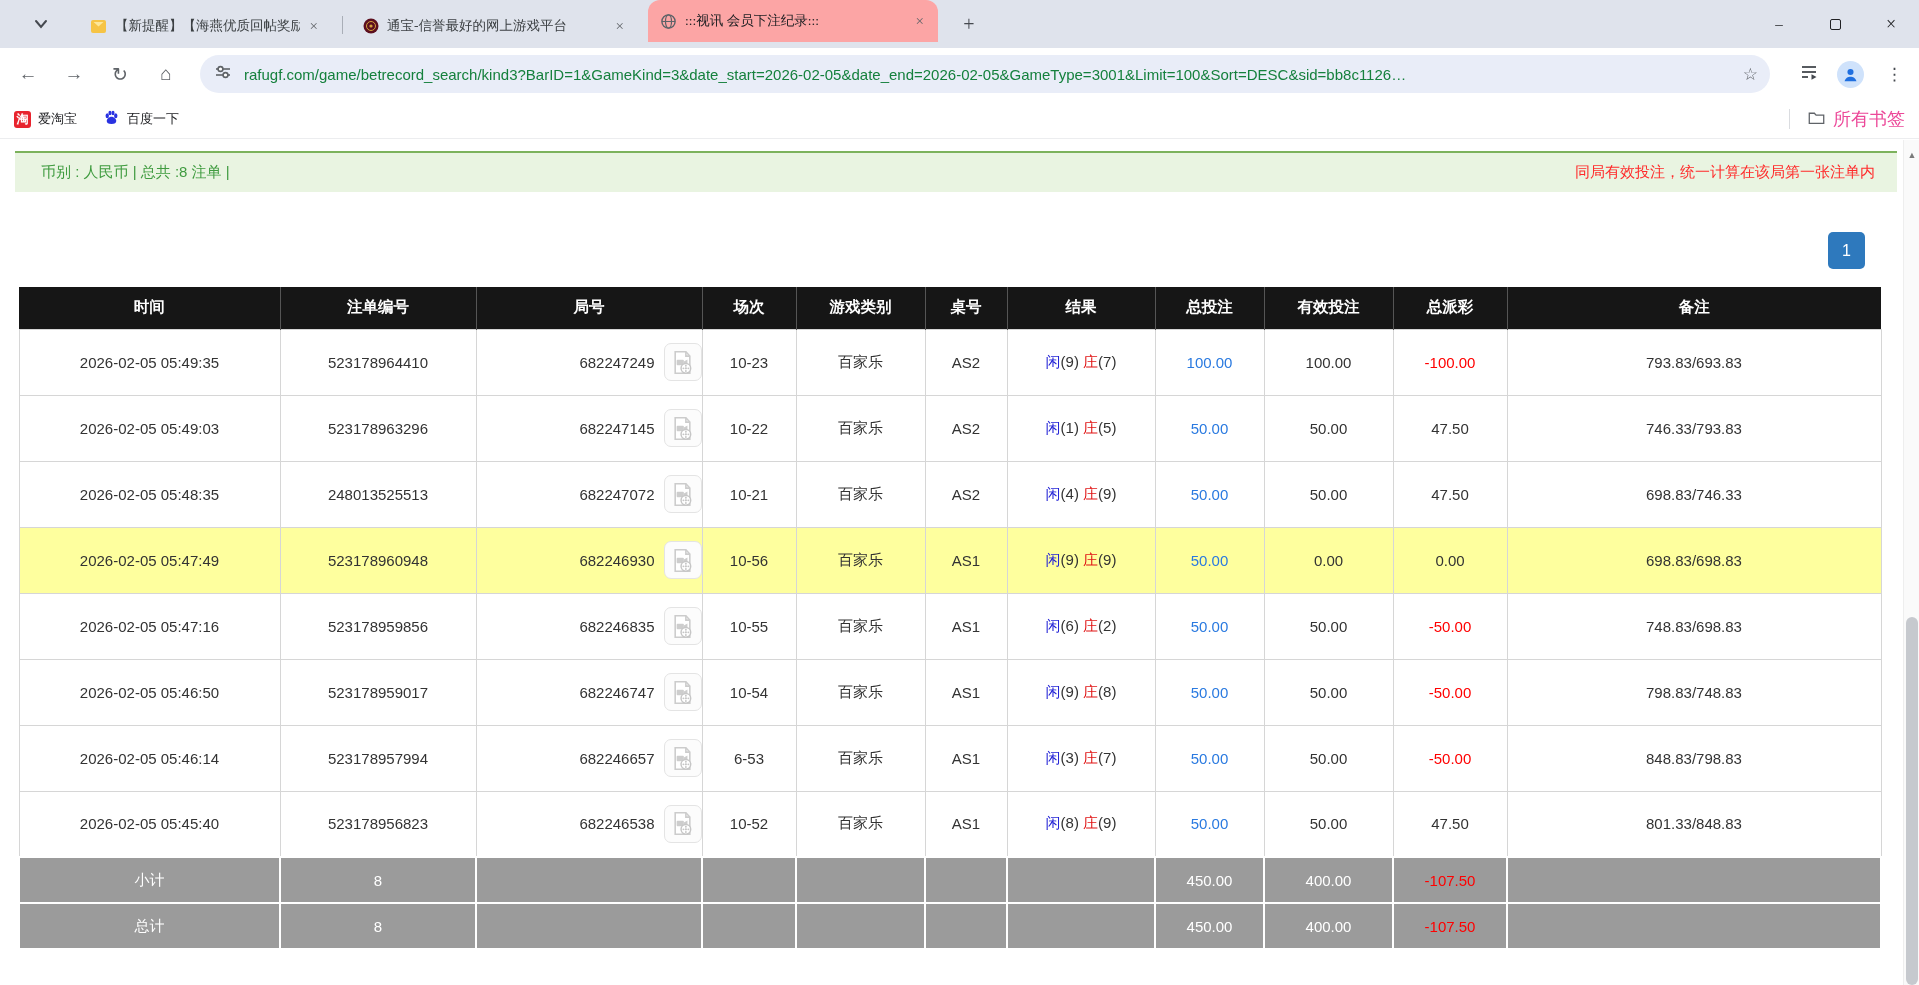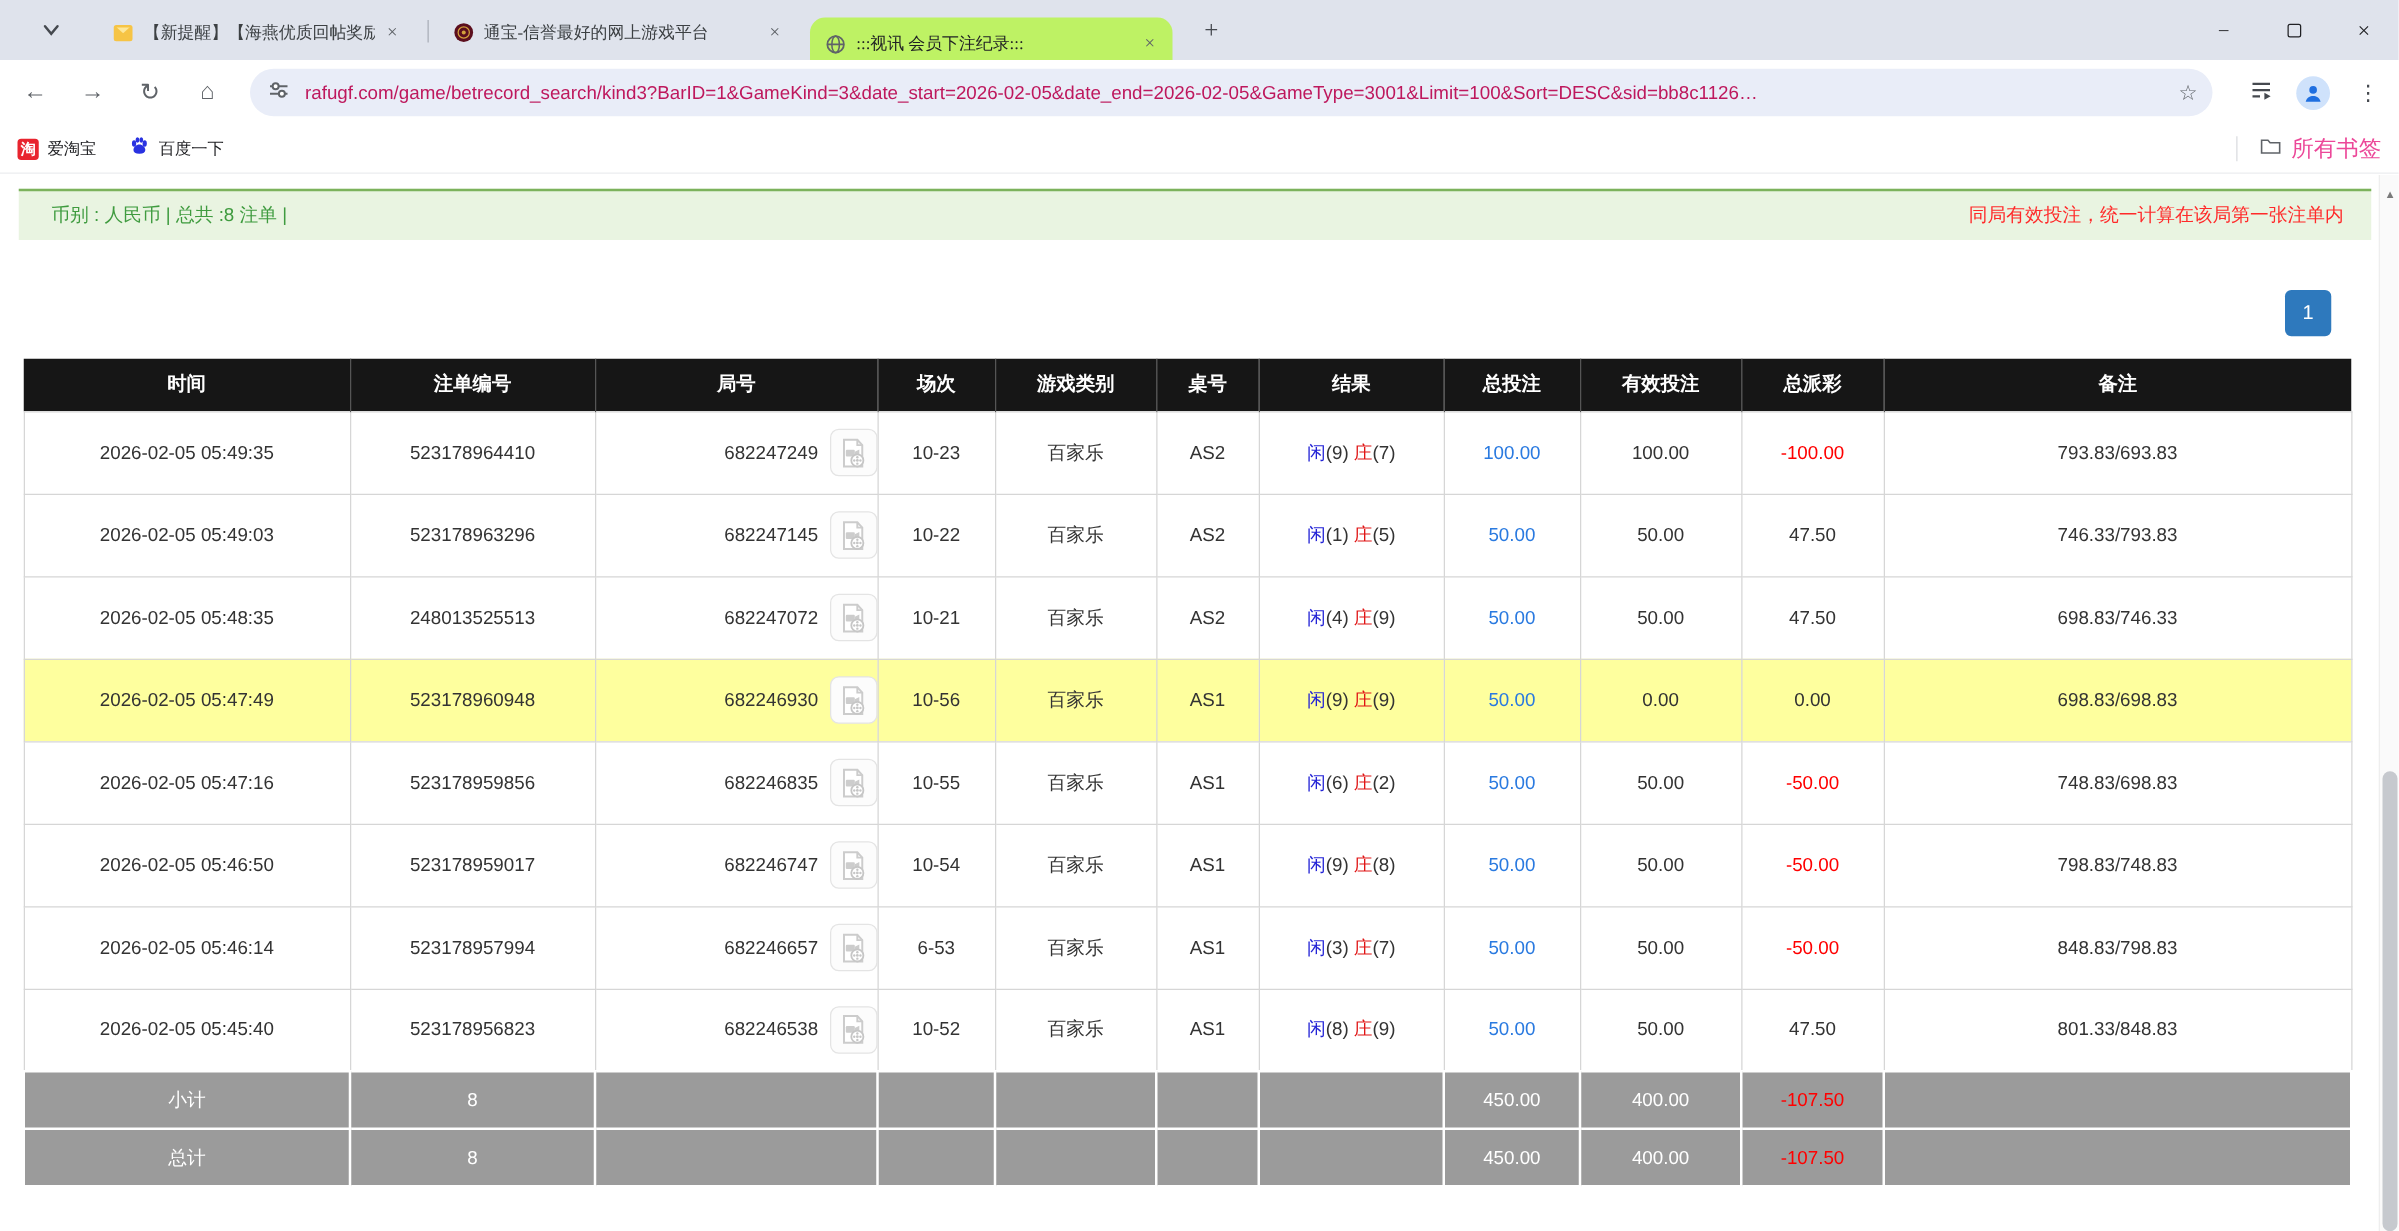--- a/index.html
+++ b/index.html
@@ -8,35 +8,35 @@
 
   
   .tabbar { position:absolute; top:0; left:0; width:1919px; height:48px; background:#dfe3ec;font-family:Liberation Serif, serif; }
   .tab-chevron { position:absolute; left:32px; top:15px; width:18px; height:18px; color:#45494f; cursor:pointer; }
   .tab { position:absolute; top:9px; height:34px; display:flex; align-items:center; padding:0 10px 0 12px; border-radius:9px; overflow:hidden; }
   .tab .title { font-size:13.5px; color:#3c4043; white-space:nowrap; overflow:hidden; flex:1; margin:0 6px 0 8px; }
   .tab .close { font-size:15px; color:#5f6368; padding:0 4px; flex:none; cursor:pointer; }
   .tab1 { left:78px;  width:254px; }
   .tab2 { left:350px; width:288px; }
   .tab-divider { position:absolute; left:342px; top:16px; width:1px; height:18px; background:#a9aeb7; }
-  .tab.active { top:14px; height:42px; background:#bef264; border-radius:12px 12px 0 0; left:648px; width:290px; }
+  .tab.active { top:0; height:42px; background:#fca5a5; border-radius:12px 12px 0 0; left:648px; width:290px; }
   .tab.active .title { color:#202124; }
   .newtab { position:absolute; left:956px; top:12px; width:26px; height:26px; font-size:20px; color:#45494f; text-align:center; line-height:25px; cursor:pointer; }
   .favicon { width:17px; height:17px; flex:none; display:flex; align-items:center; justify-content:center; }
   .fav-mail { width:15px; height:13px; background:#f6c445; border-radius:2px; position:relative; }
   .fav-mail:after { content:""; position:absolute; left:2px; top:2px; right:2px; height:5px; background:#fde79a; clip-path:polygon(0 0,100% 0,50% 100%); }
   .win-controls { position:absolute; right:0; top:0; height:48px; display:flex; }
   .win-btn { width:56px; height:48px; display:flex; align-items:center; justify-content:center; color:#202124; font-size:15px; cursor:pointer; }
   .restore-box { width:11px; height:11px; border:1.4px solid #202124; border-radius:2px; }
 
   .toolbar { position:absolute; top:48px; left:0; width:1919px; height:52px; background:#fff; }
   .nav-icons { position:absolute; left:10px; top:48px; height:52px; display:flex; align-items:center; gap:10px; }
   .nav-btn { width:36px; height:36px; border-radius:50%; display:flex; align-items:center; justify-content:center; font-size:19px; color:#5f6368; cursor:pointer; }
   .omnibox { position:absolute; left:200px; top:55px; width:1570px; height:38px; background:#e9edf8; border-radius:19px; display:flex; align-items:center; padding:0 12px 0 14px; }
-  .omnibox .url { flex:1; font-size:15px; color:#be185d; white-space:nowrap; overflow:hidden; text-overflow:ellipsis; margin-left:12px; }
+  .omnibox .url { flex:1; font-size:15px; color:#15803d; white-space:nowrap; overflow:hidden; text-overflow:ellipsis; margin-left:12px; }
   .omnibox .star { font-size:17px; color:#5f6368; margin-left:10px; cursor:pointer; }
   .toolbar-right { position:absolute; right:12px; top:48px; height:52px; display:flex; align-items:center; gap:18px; }
   .avatar { width:27px; height:27px; border-radius:50%; background:#cfe2fb; display:flex; align-items:center; justify-content:center; cursor:pointer; }
   .dots { font-size:17px; color:#45494f; cursor:pointer; padding:0 4px; }
 
   .bookmarks { position:absolute; top:100px; left:0; width:1919px; height:39px; background:#fff; border-bottom:1px solid #ecedef; display:flex; align-items:center; padding:0 14px; }
   .bm-item { display:flex; align-items:center; gap:7px; margin-right:26px; cursor:pointer; }
   .bm-item .label { font-size:13px; color:#202124; }
   .bm-ico-tao { width:17px; height:17px; background:#e8242e; border-radius:3px; color:#fff; font-size:12px; font-weight:bold; display:flex; align-items:center; justify-content:center; }
   .bm-right { margin-left:auto; display:flex; align-items:center; gap:8px; cursor:pointer; }

